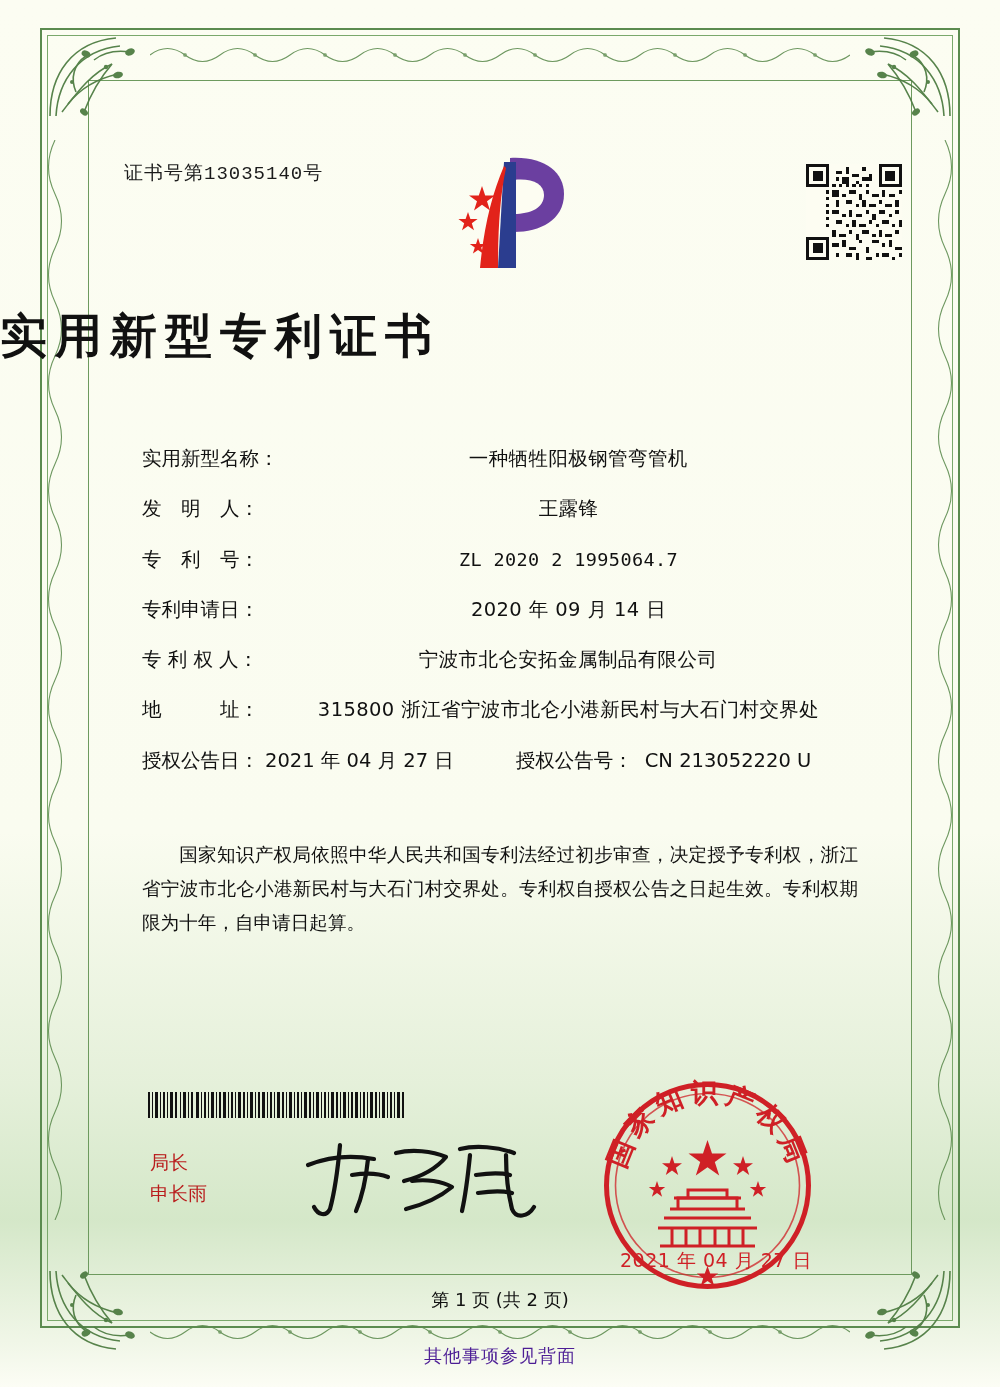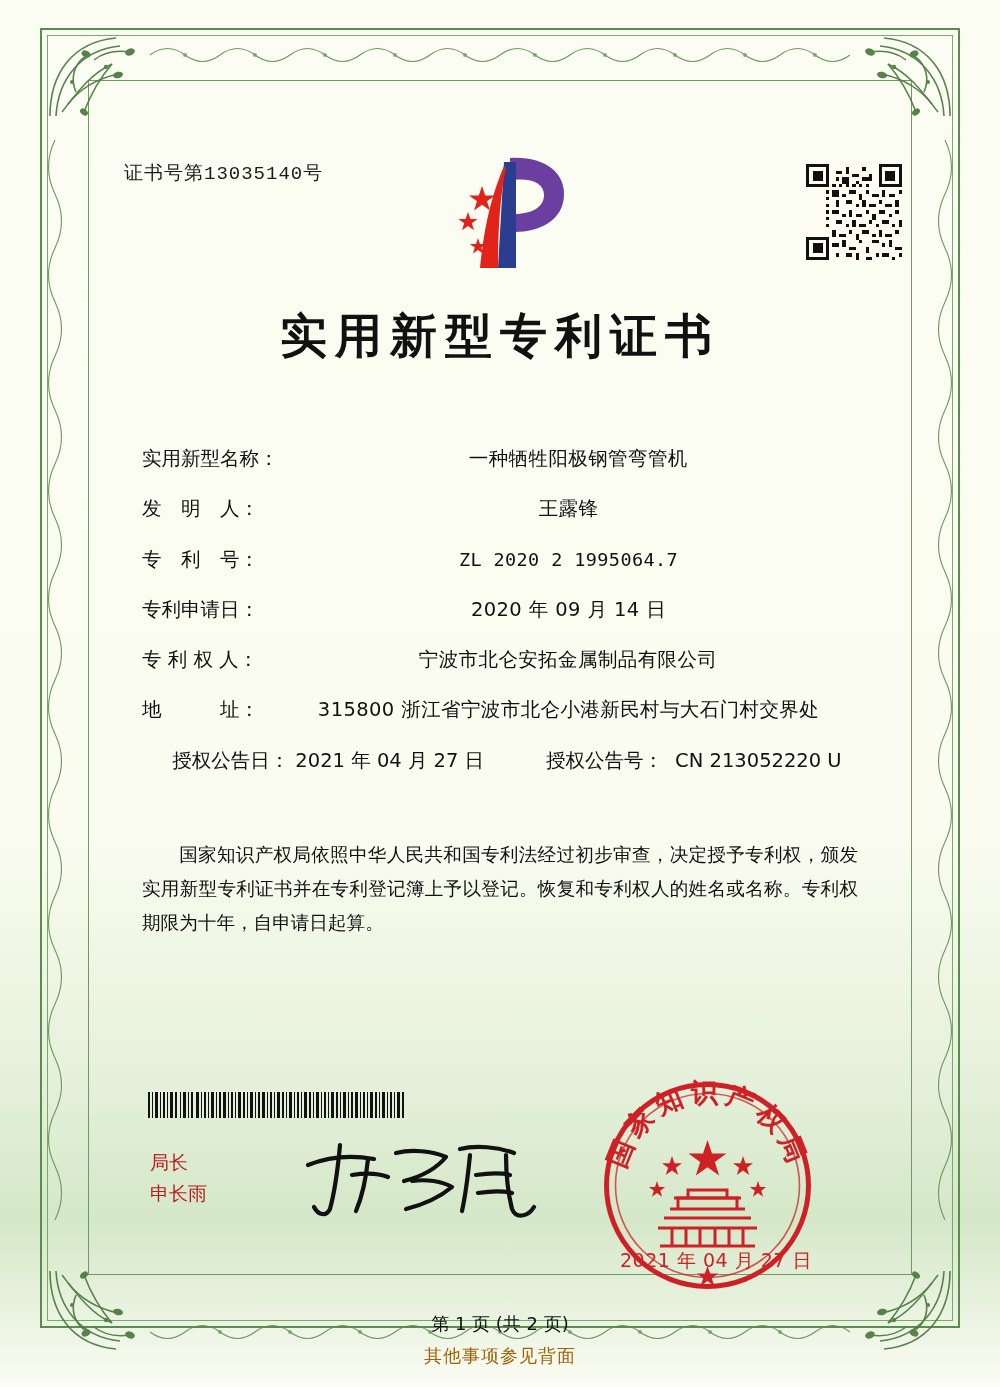--- a/index.html
+++ b/index.html
@@ -106,21 +106,21 @@
   .qr {
     position: absolute;
     right: 98px; top: 164px;
     width: 96px; height: 96px;
   }
   .qr svg { width: 100%; height: 100%; display: block; }
 
   .title {
     position: absolute;
     left: 0; right: 0; top: 305px;
-    text-align: center;
+    text-align: left;
     font-size: 47px;
     font-weight: bold;
     letter-spacing: 8px;
     color: #111;
     font-family: "DejaVu Sans", sans-serif;
   }
 
   
   .fields {
     position: absolute;
@@ -140,21 +140,21 @@
     flex: 0 0 auto;
     white-space: pre;
     letter-spacing: 0px;
   }
   .row .sep { flex: 0 0 auto; padding: 0 6px 0 0; }
   .row .value {
     flex: 1 1 auto;
     letter-spacing: .4px;
     text-align: center;
   }
-  .row.dual { margin-bottom: 8px; justify-content: center; }
+  .row.dual { margin-bottom: 8px; }
   .row.dual .label2 {
     flex: 0 0 auto;
     padding-left: 62px;
     white-space: pre;
   }
   .row.dual .value2 { flex: 0 0 auto; padding-left: 6px; }
   .mono { font-family: "DejaVu Sans Mono", monospace; font-size: 18.5px; letter-spacing: .5px; }
 
   
   .paras {
@@ -208,28 +208,27 @@
     font-family: "DejaVu Sans", sans-serif;
   }
 
   
   .page-footer {
     position: absolute;
     left: 0; right: 0; top: 1288px;
     text-align: center;
     font-size: 18px;
     color: #111;
-    margin-top: 24px;
   }
   .back-note {
     position: absolute;
     left: 0; right: 0; top: 1344px;
     text-align: center;
     font-size: 18px;
-    color: #a16207;
+    color: #4c1d95;
     letter-spacing: 1px;
   }
 </style>
 </head>
 <body>
 
 <div class="page">
   <div class="page-wash"></div>
 
   <div class="frame-outer"></div>
@@ -536,21 +535,21 @@
       <span class="label">授权公告日</span>
       <span class="sep">：</span>
       <span>2021 年 04 月 27 日</span>
       <span class="label2">授权公告号</span>
       <span class="sep">：</span>
       <span class="value2">CN 213052220 U</span>
     </div>
   </div>
 
   <div class="paras">
-    <p>国家知识产权局依照中华人民共和国专利法经过初步审查，决定授予专利权，颁发实用新型专利证书并在专利登记簿上予以登记。恢复和专利权人的姓名或名称。专利权期限为十年，自申请日起算。</p>
+    <p>国家知识产权局依照中华人民共和国专利法经过初步审查，决定授予专利权，浙江省宁波市北仑小港新民村与大石门村交界处。专利权自授权公告之日起生效。专利权期限为十年，自申请日起算。</p>
   </div>
 
   <div class="barcode">
     <svg viewBox="0 0 258 26" shape-rendering="crispEdges" aria-hidden="true">
       <g fill="#111">
         <rect x="0" y="0" width="2" height="26"></rect>
           <rect x="4" y="0" width="1" height="26"></rect>
         <rect x="7" y="0" width="3" height="26"></rect>
           <rect x="12" y="0" width="1" height="26"></rect>
         <rect x="15" y="0" width="2" height="26"></rect>

